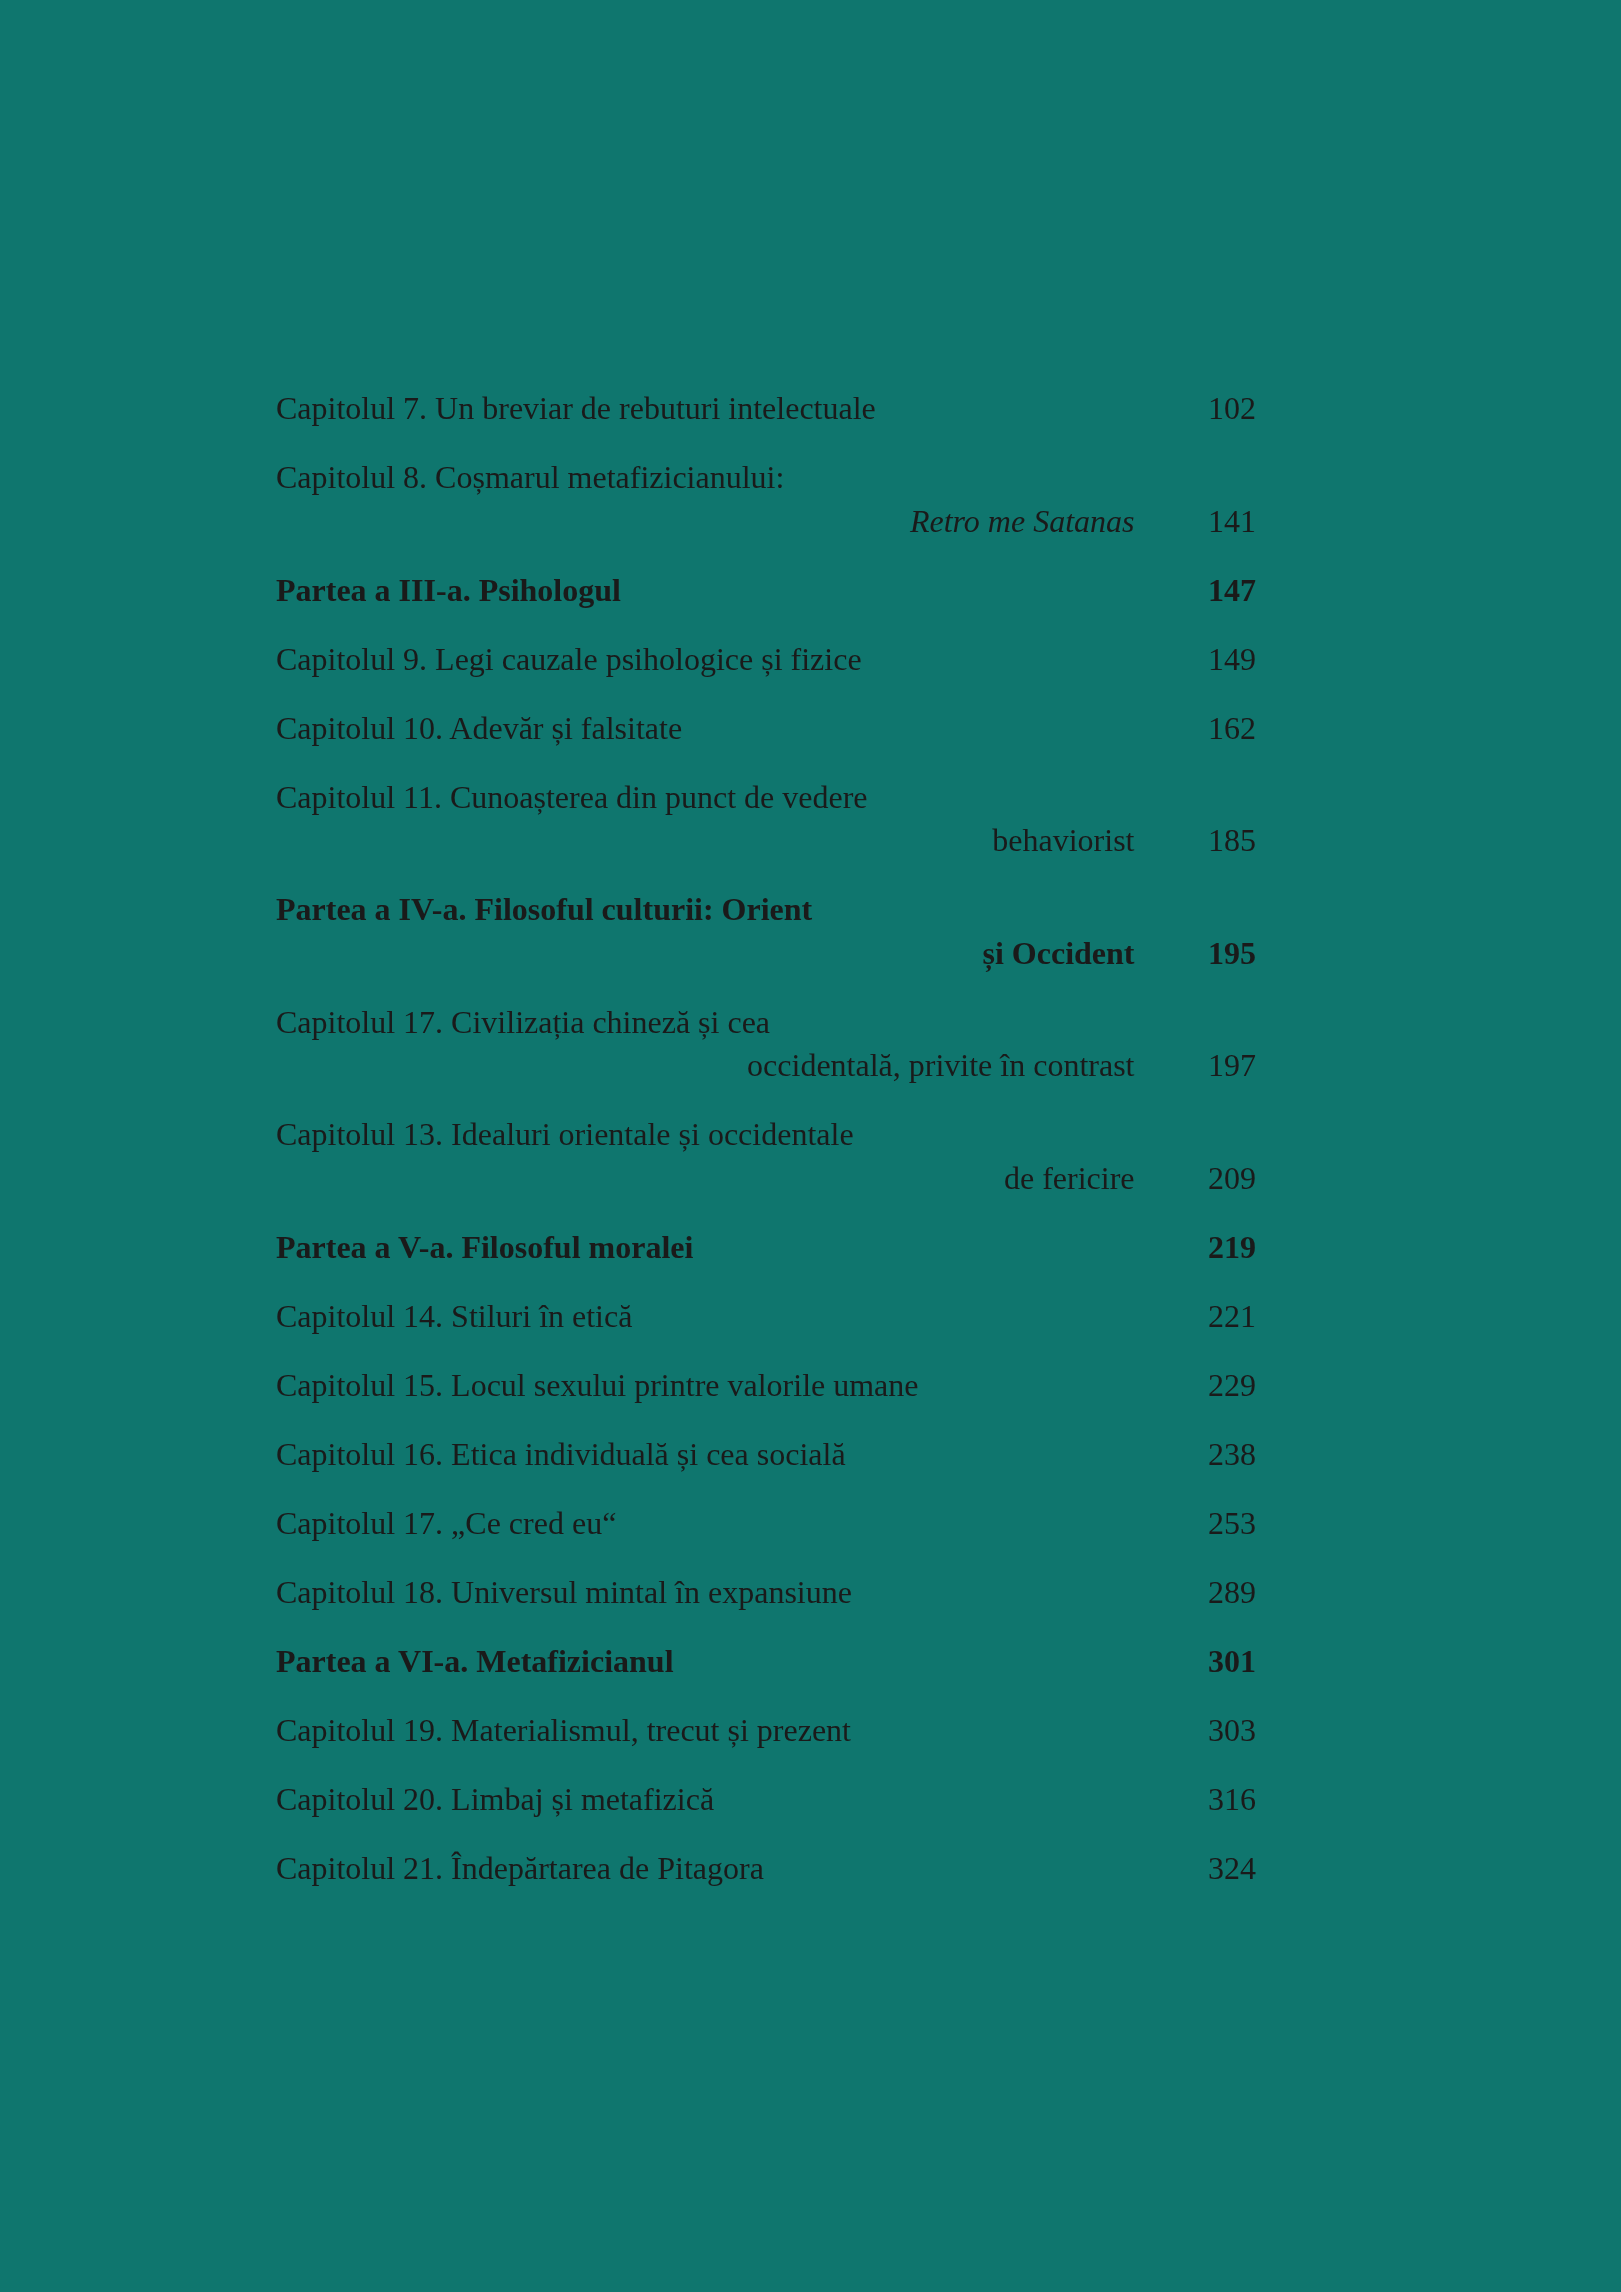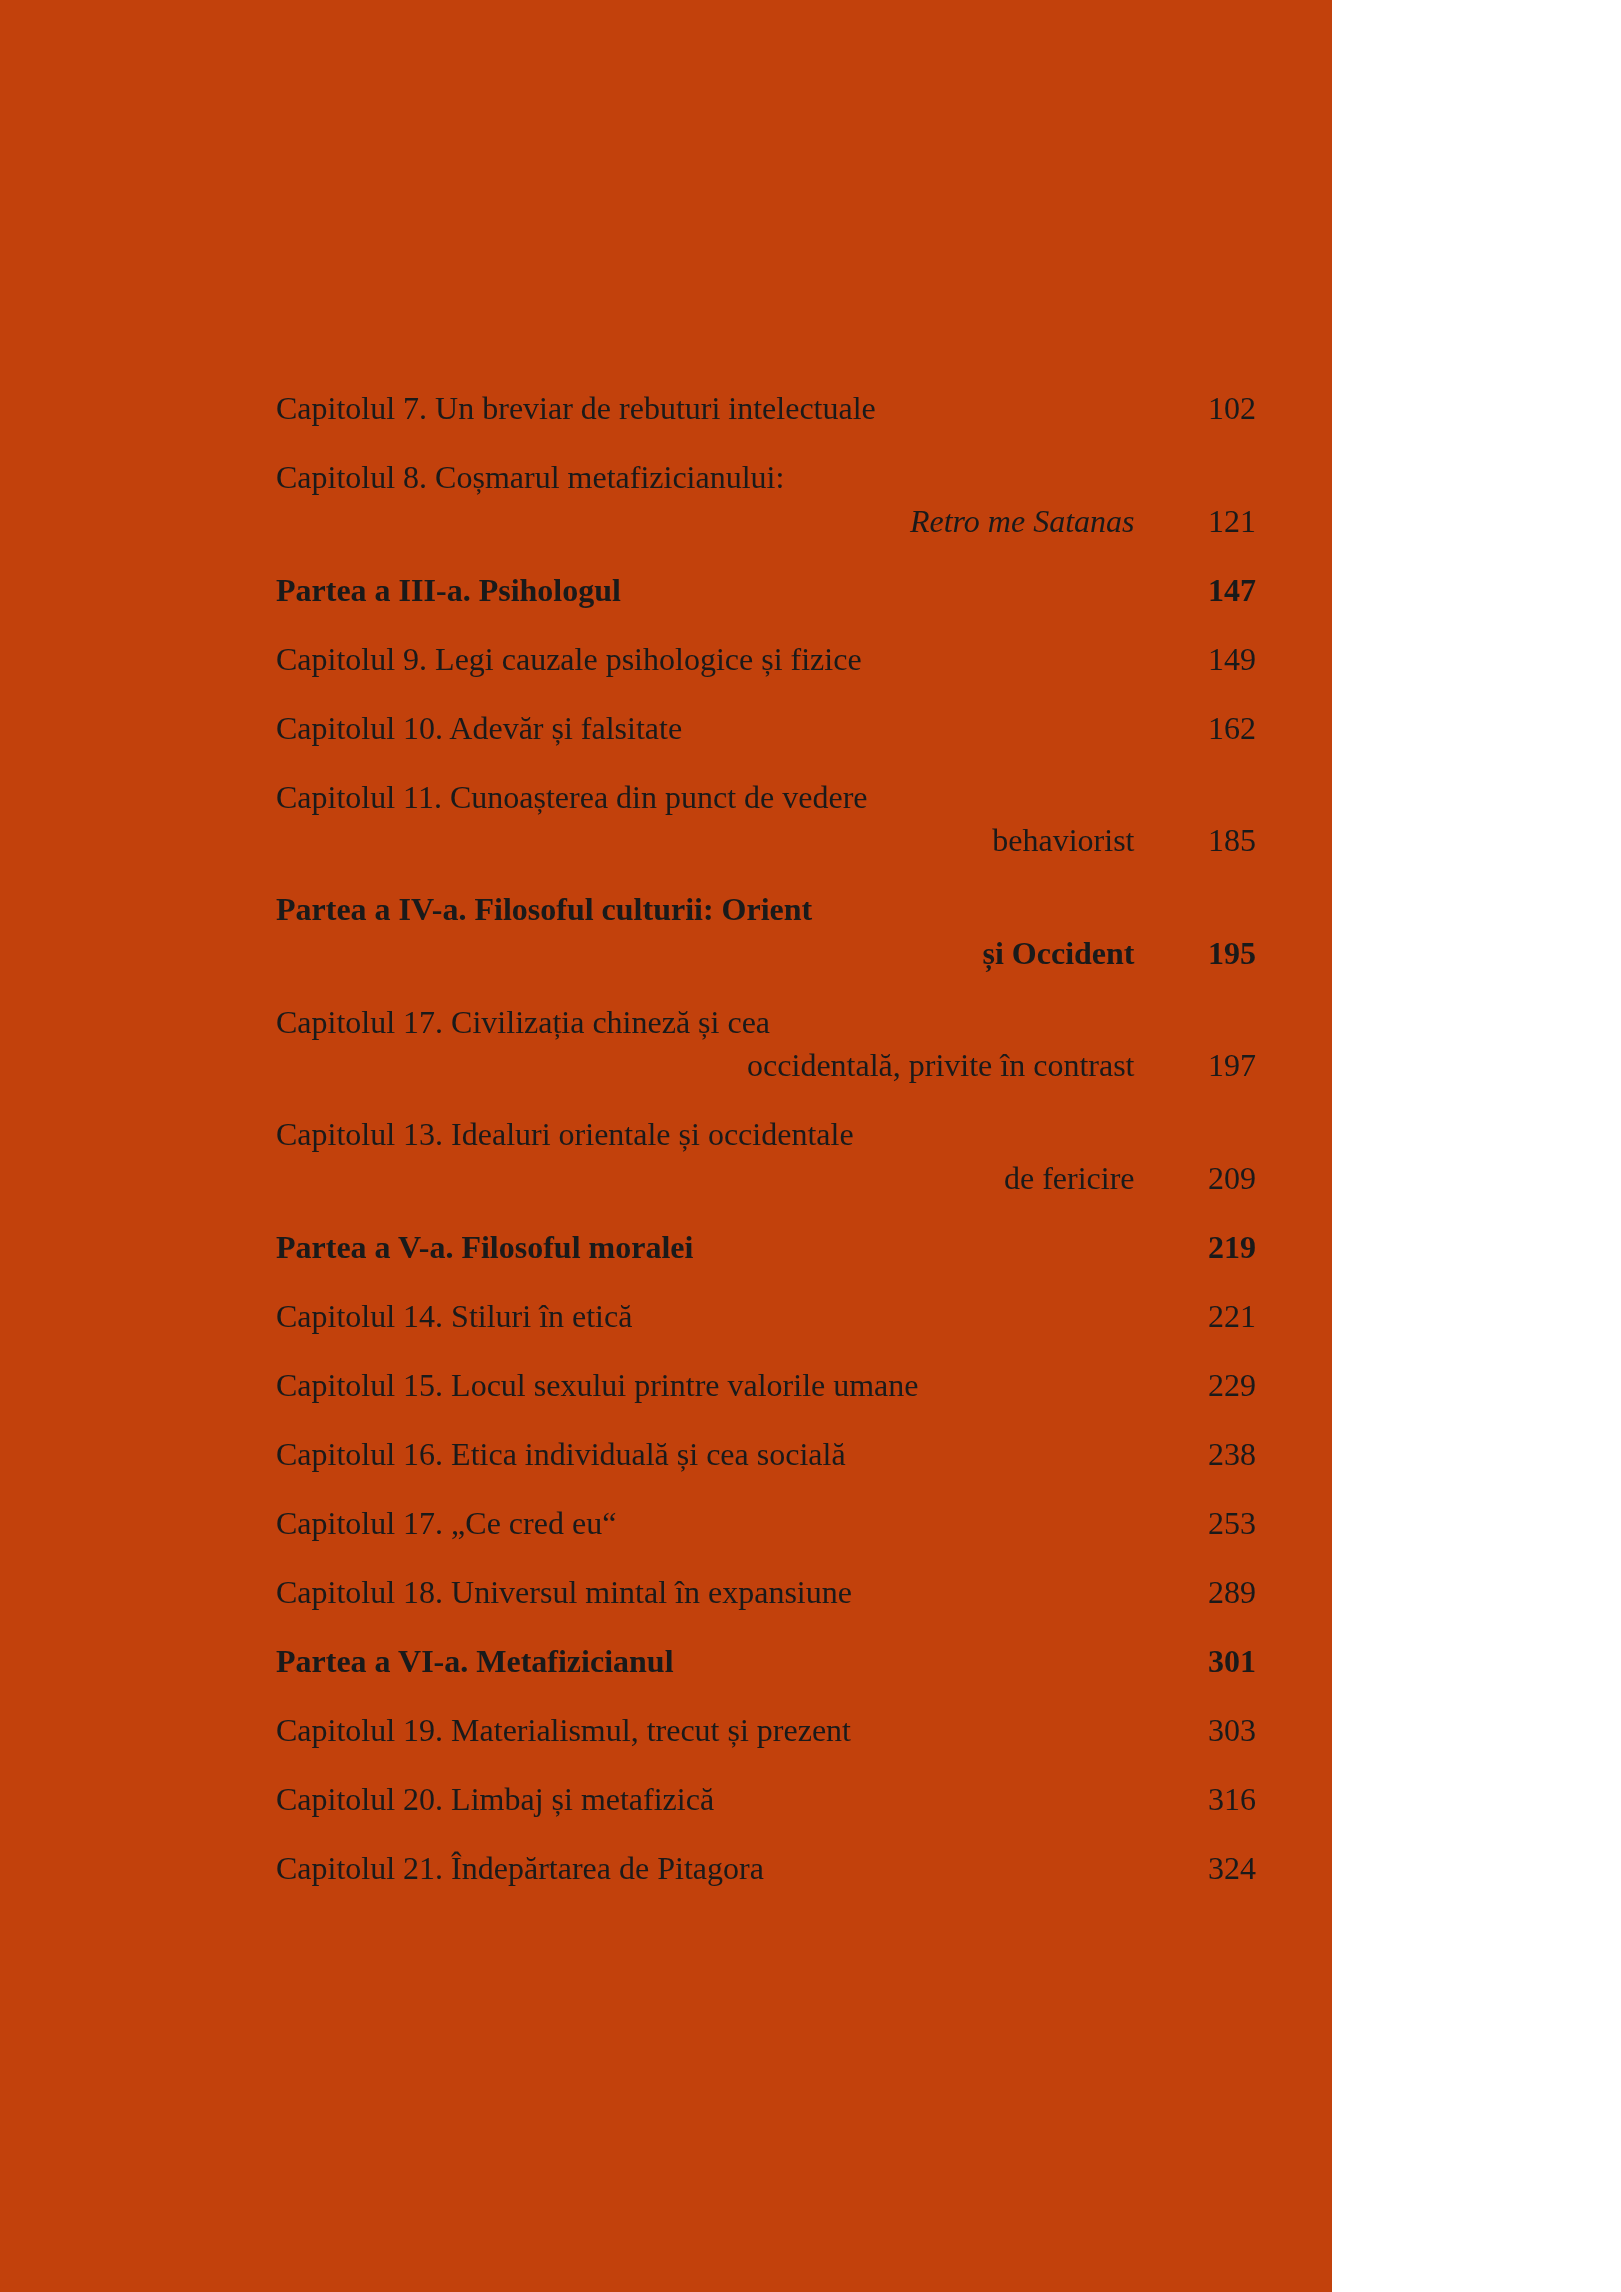--- a/index.html
+++ b/index.html
@@ -12,23 +12,23 @@
     height: 2293px;
     font-family: "Liberation Serif", serif;
     color: #1a1a1a;
     position: relative;
     overflow: hidden;
   }
   .page {
     position: absolute;
     left: 0;
     top: 0;
-    width: 1332px;
+    width: 1621px;
     height: 2293px;
-    background: #c2410c;
+    background: #0f766e;
   }
   .toc {
     position: absolute;
     left: 276px;
     top: 387px;
     width: 980px;
   }
   .toc-entry {
     display: flex;
     align-items: flex-start;
@@ -67,21 +67,21 @@
 <body>
 
 <div class="page">
   <div class="toc" id="toc-root">
       <div class="toc-entry">
         <div class="title"><span>Capitolul 7. Un breviar de rebuturi intelectuale</span></div>
         <div class="page-num">102</div>
       </div>
       <div class="toc-entry two-line">
         <div class="title"><span>Capitolul 8. Coșmarul metafizicianului:</span><span class="line2 italic">Retro me Satanas</span></div>
-        <div class="page-num">121</div>
+        <div class="page-num">141</div>
       </div>
       <div class="toc-entry part">
         <div class="title"><span>Partea a III-a. Psihologul</span></div>
         <div class="page-num">147</div>
       </div>
       <div class="toc-entry">
         <div class="title"><span>Capitolul 9. Legi cauzale psihologice și fizice</span></div>
         <div class="page-num">149</div>
       </div>
       <div class="toc-entry">

